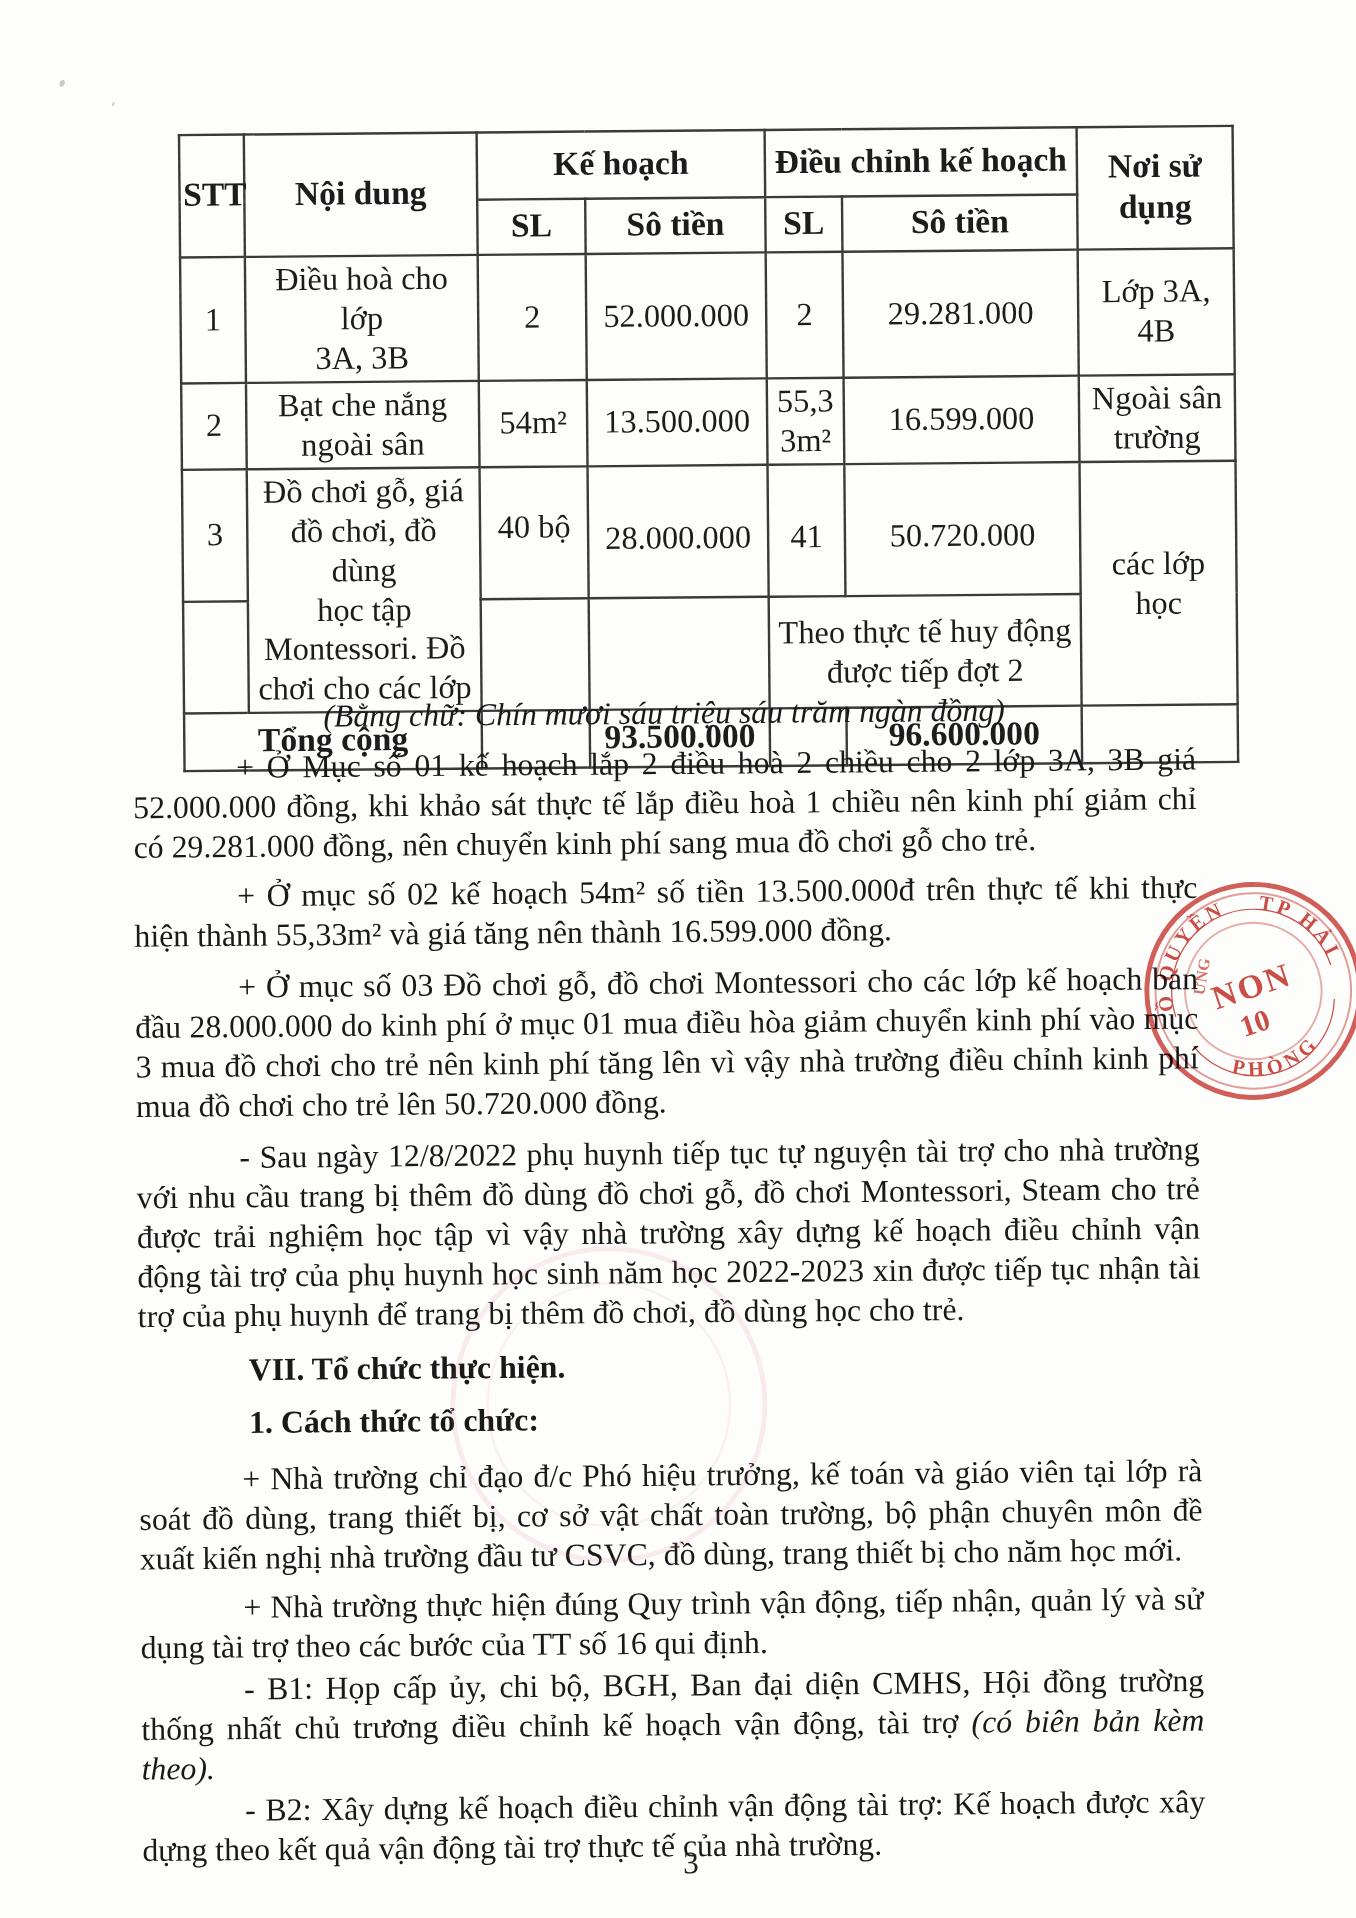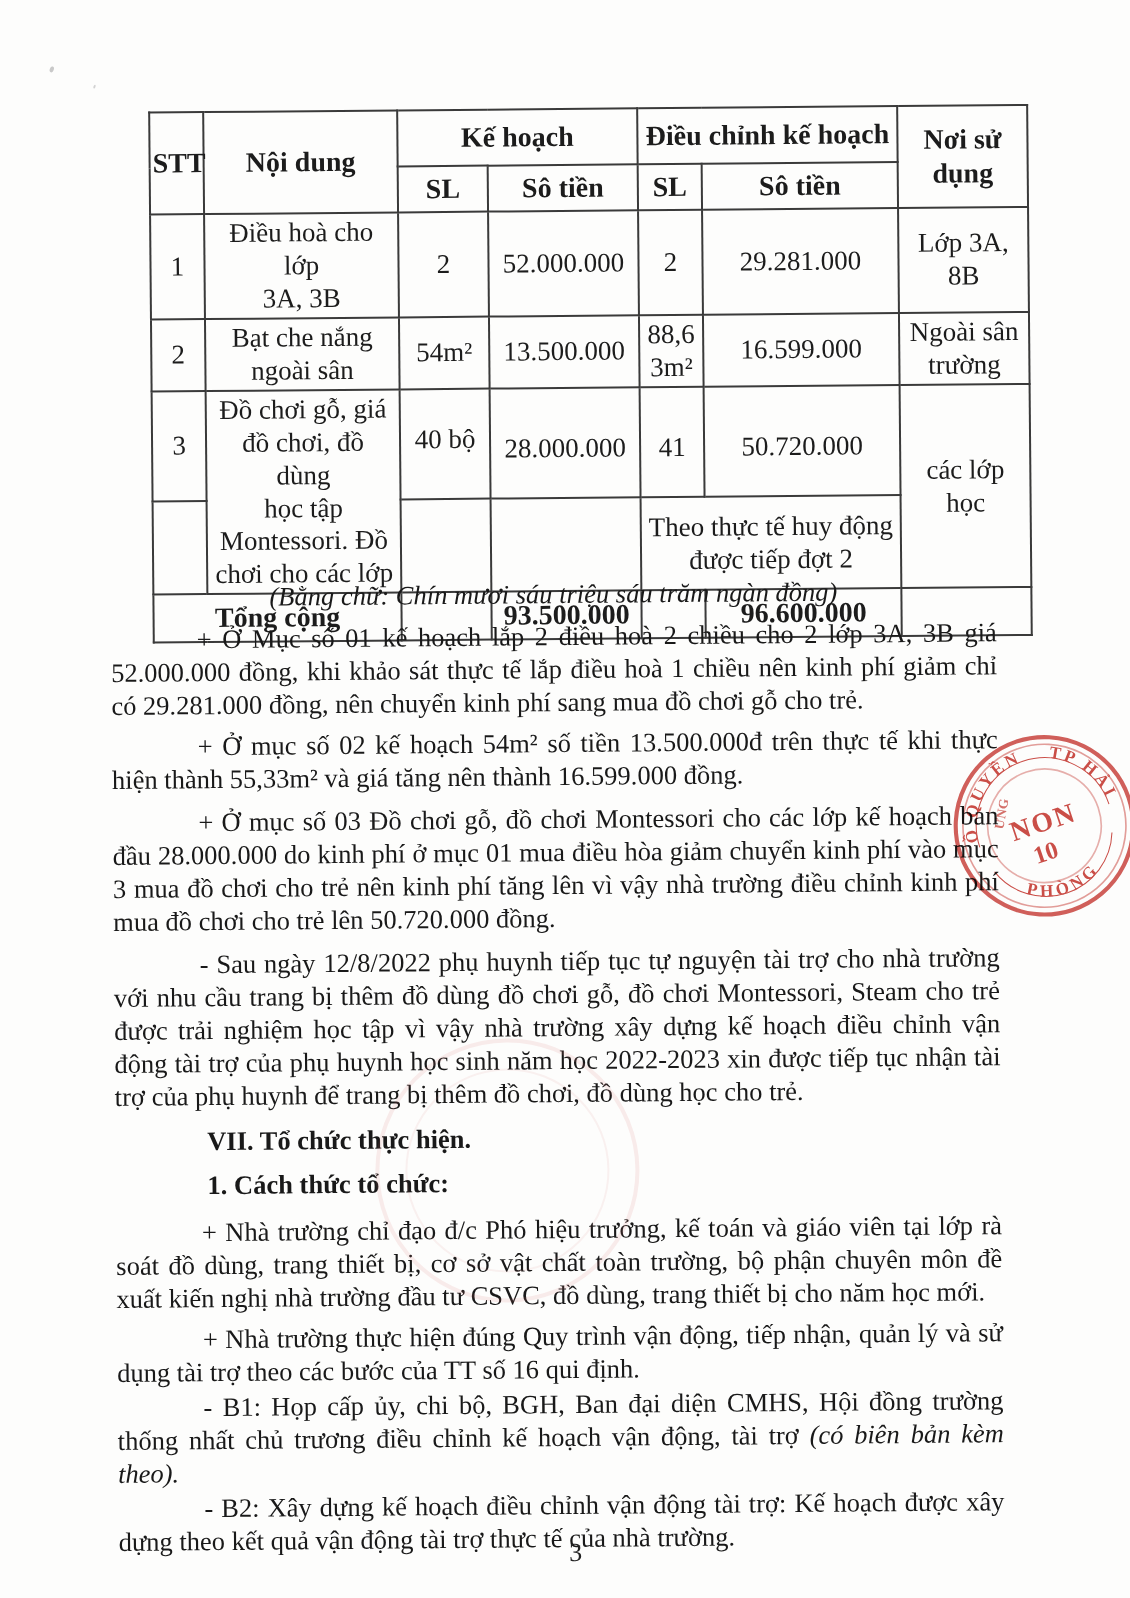--- a/index.html
+++ b/index.html
@@ -92,29 +92,29 @@
     </tr>
     <tr class="r1">
       <td class="bot left">1</td>
       <td>Điều hoà cho lớp
 3A, 3B</td>
       <td class="top">2</td>
       <td>52.000.000</td>
       <td>2</td>
       <td>29.281.000</td>
       <td class="left">Lớp 3A,
-8B</td>
+4B</td>
     </tr>
     <tr class="r2">
       <td class="bot left">2</td>
       <td>Bạt che nắng
 ngoài sân</td>
       <td class="top">54m²</td>
       <td>13.500.000</td>
-      <td class="top left">88,6
+      <td class="top left">55,3
 3m²</td>
       <td>16.599.000</td>
       <td class="left">Ngoài sân
 trường</td>
     </tr>
     <tr class="r3a">
       <td class="top left">3</td>
       <td class="left" rowspan="2">Đồ chơi gỗ, giá
 đồ chơi, đồ dùng
 học tập

